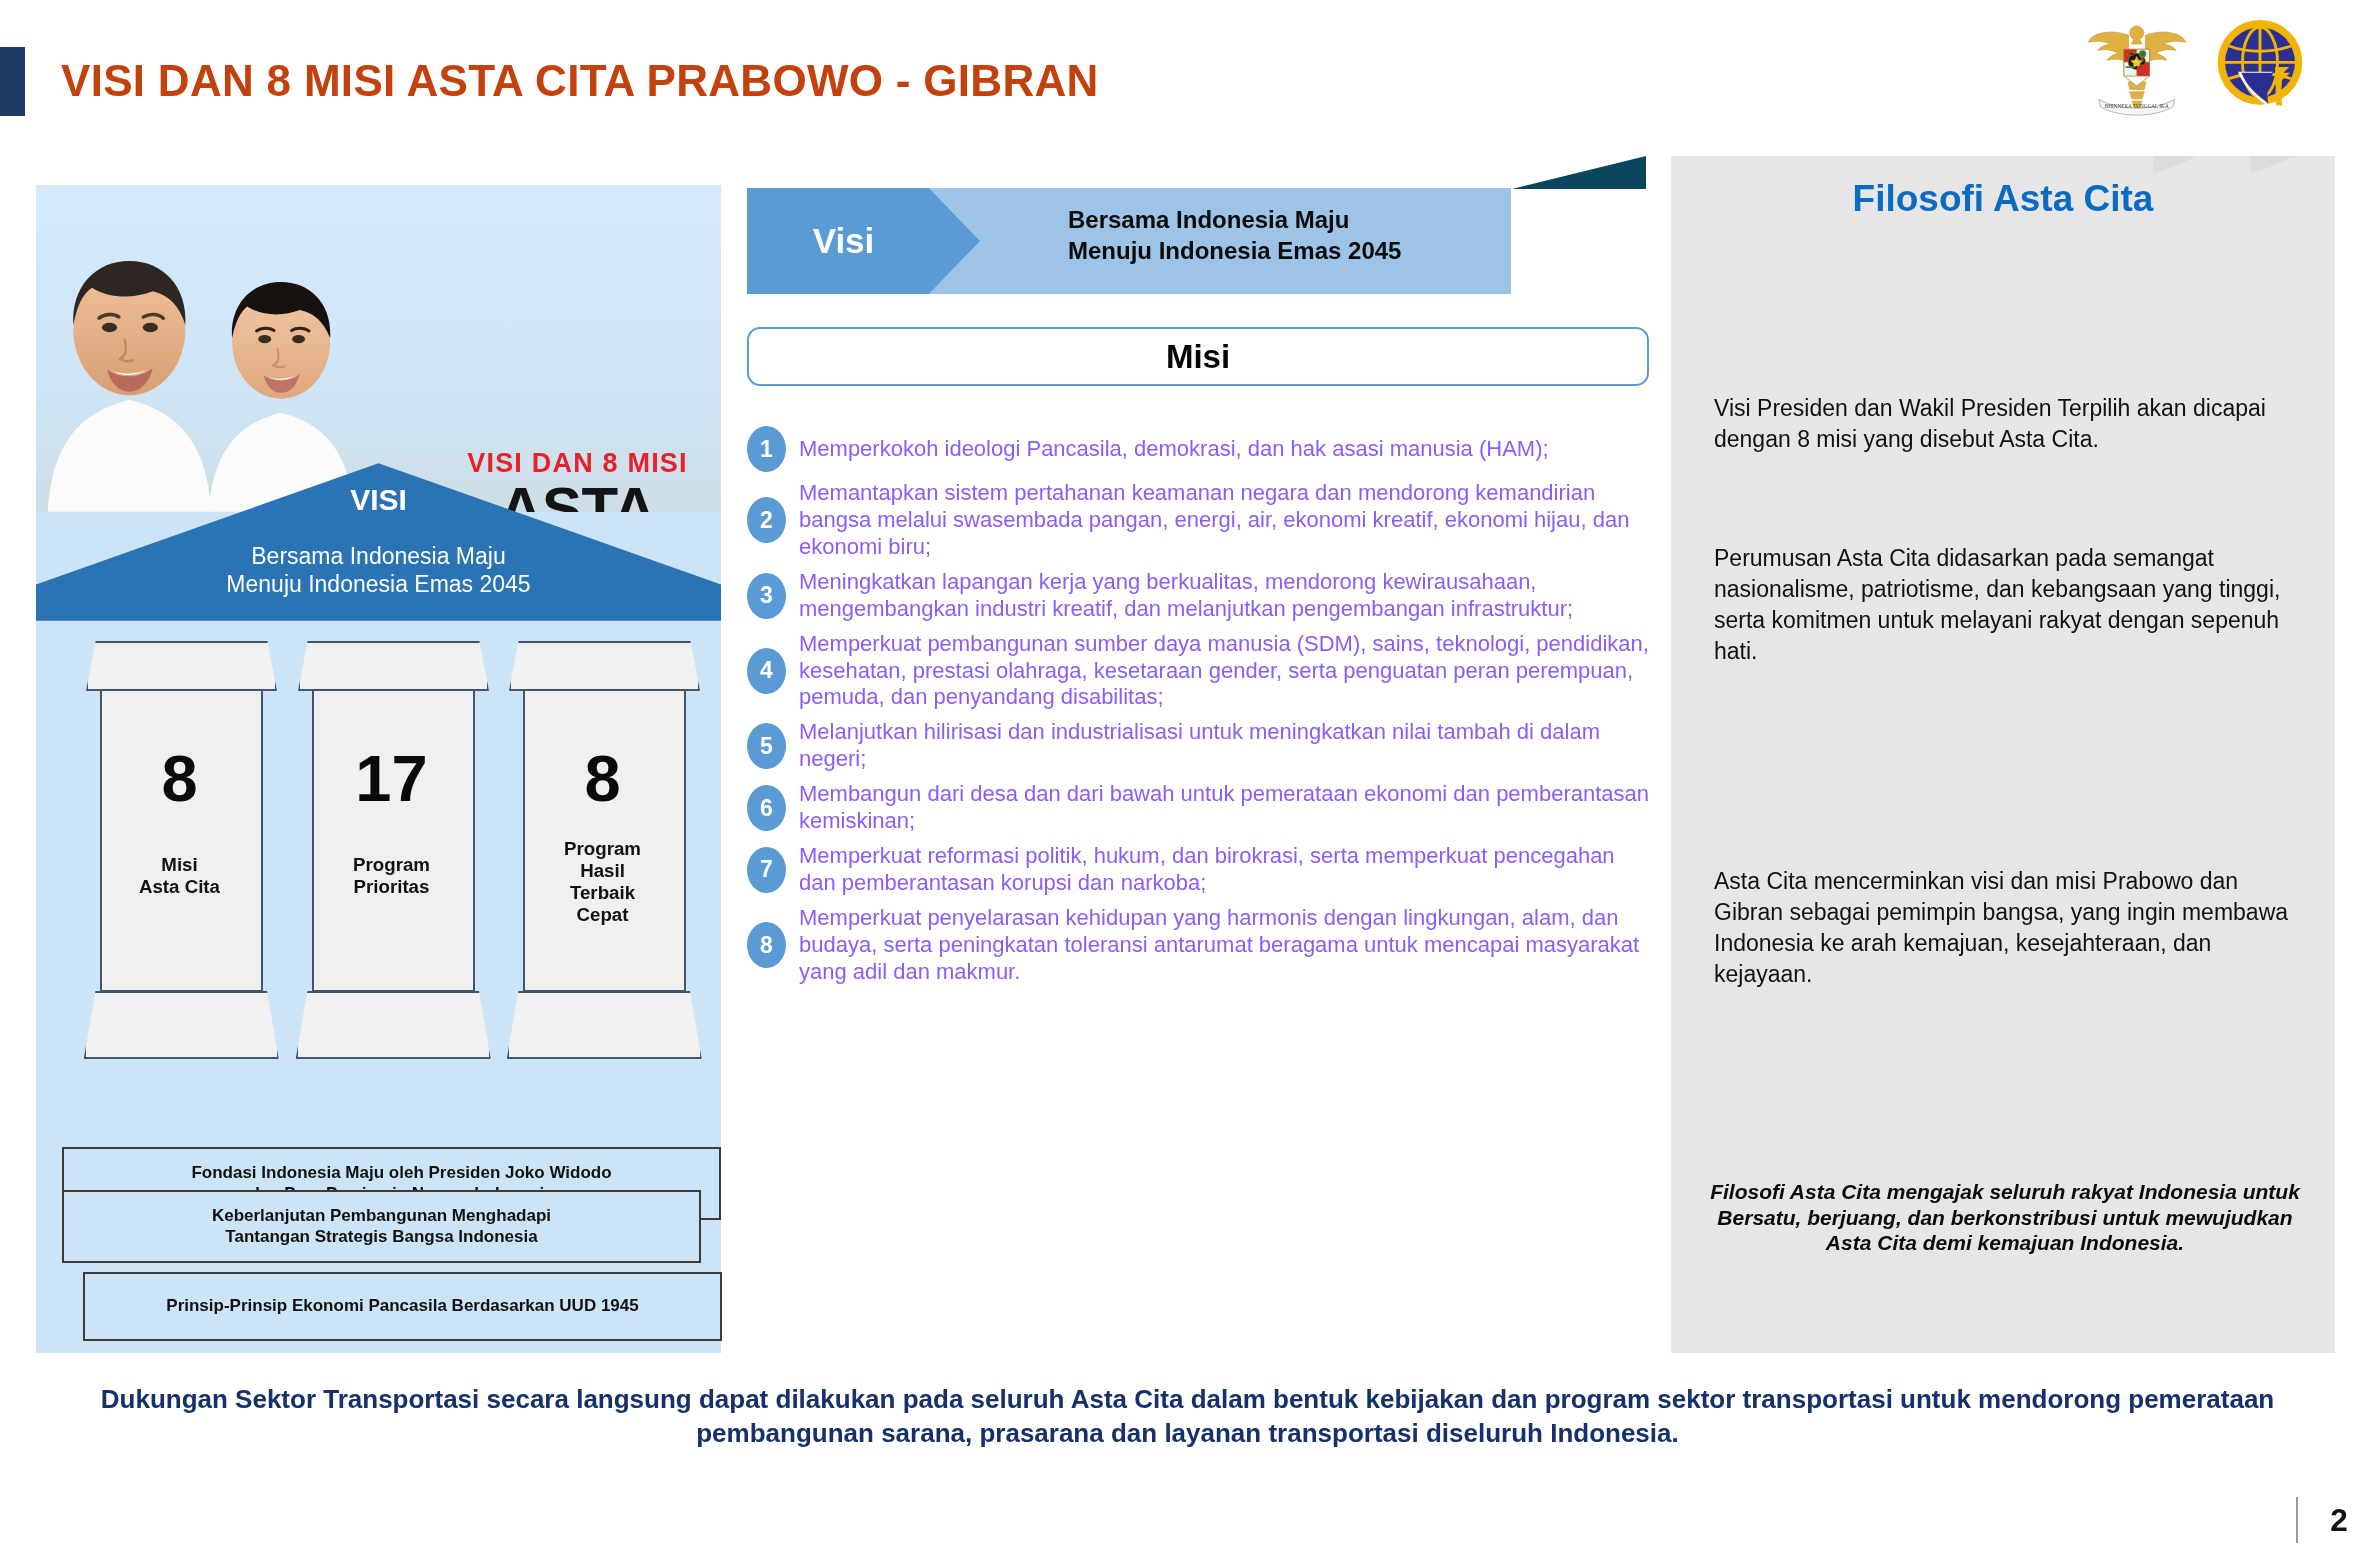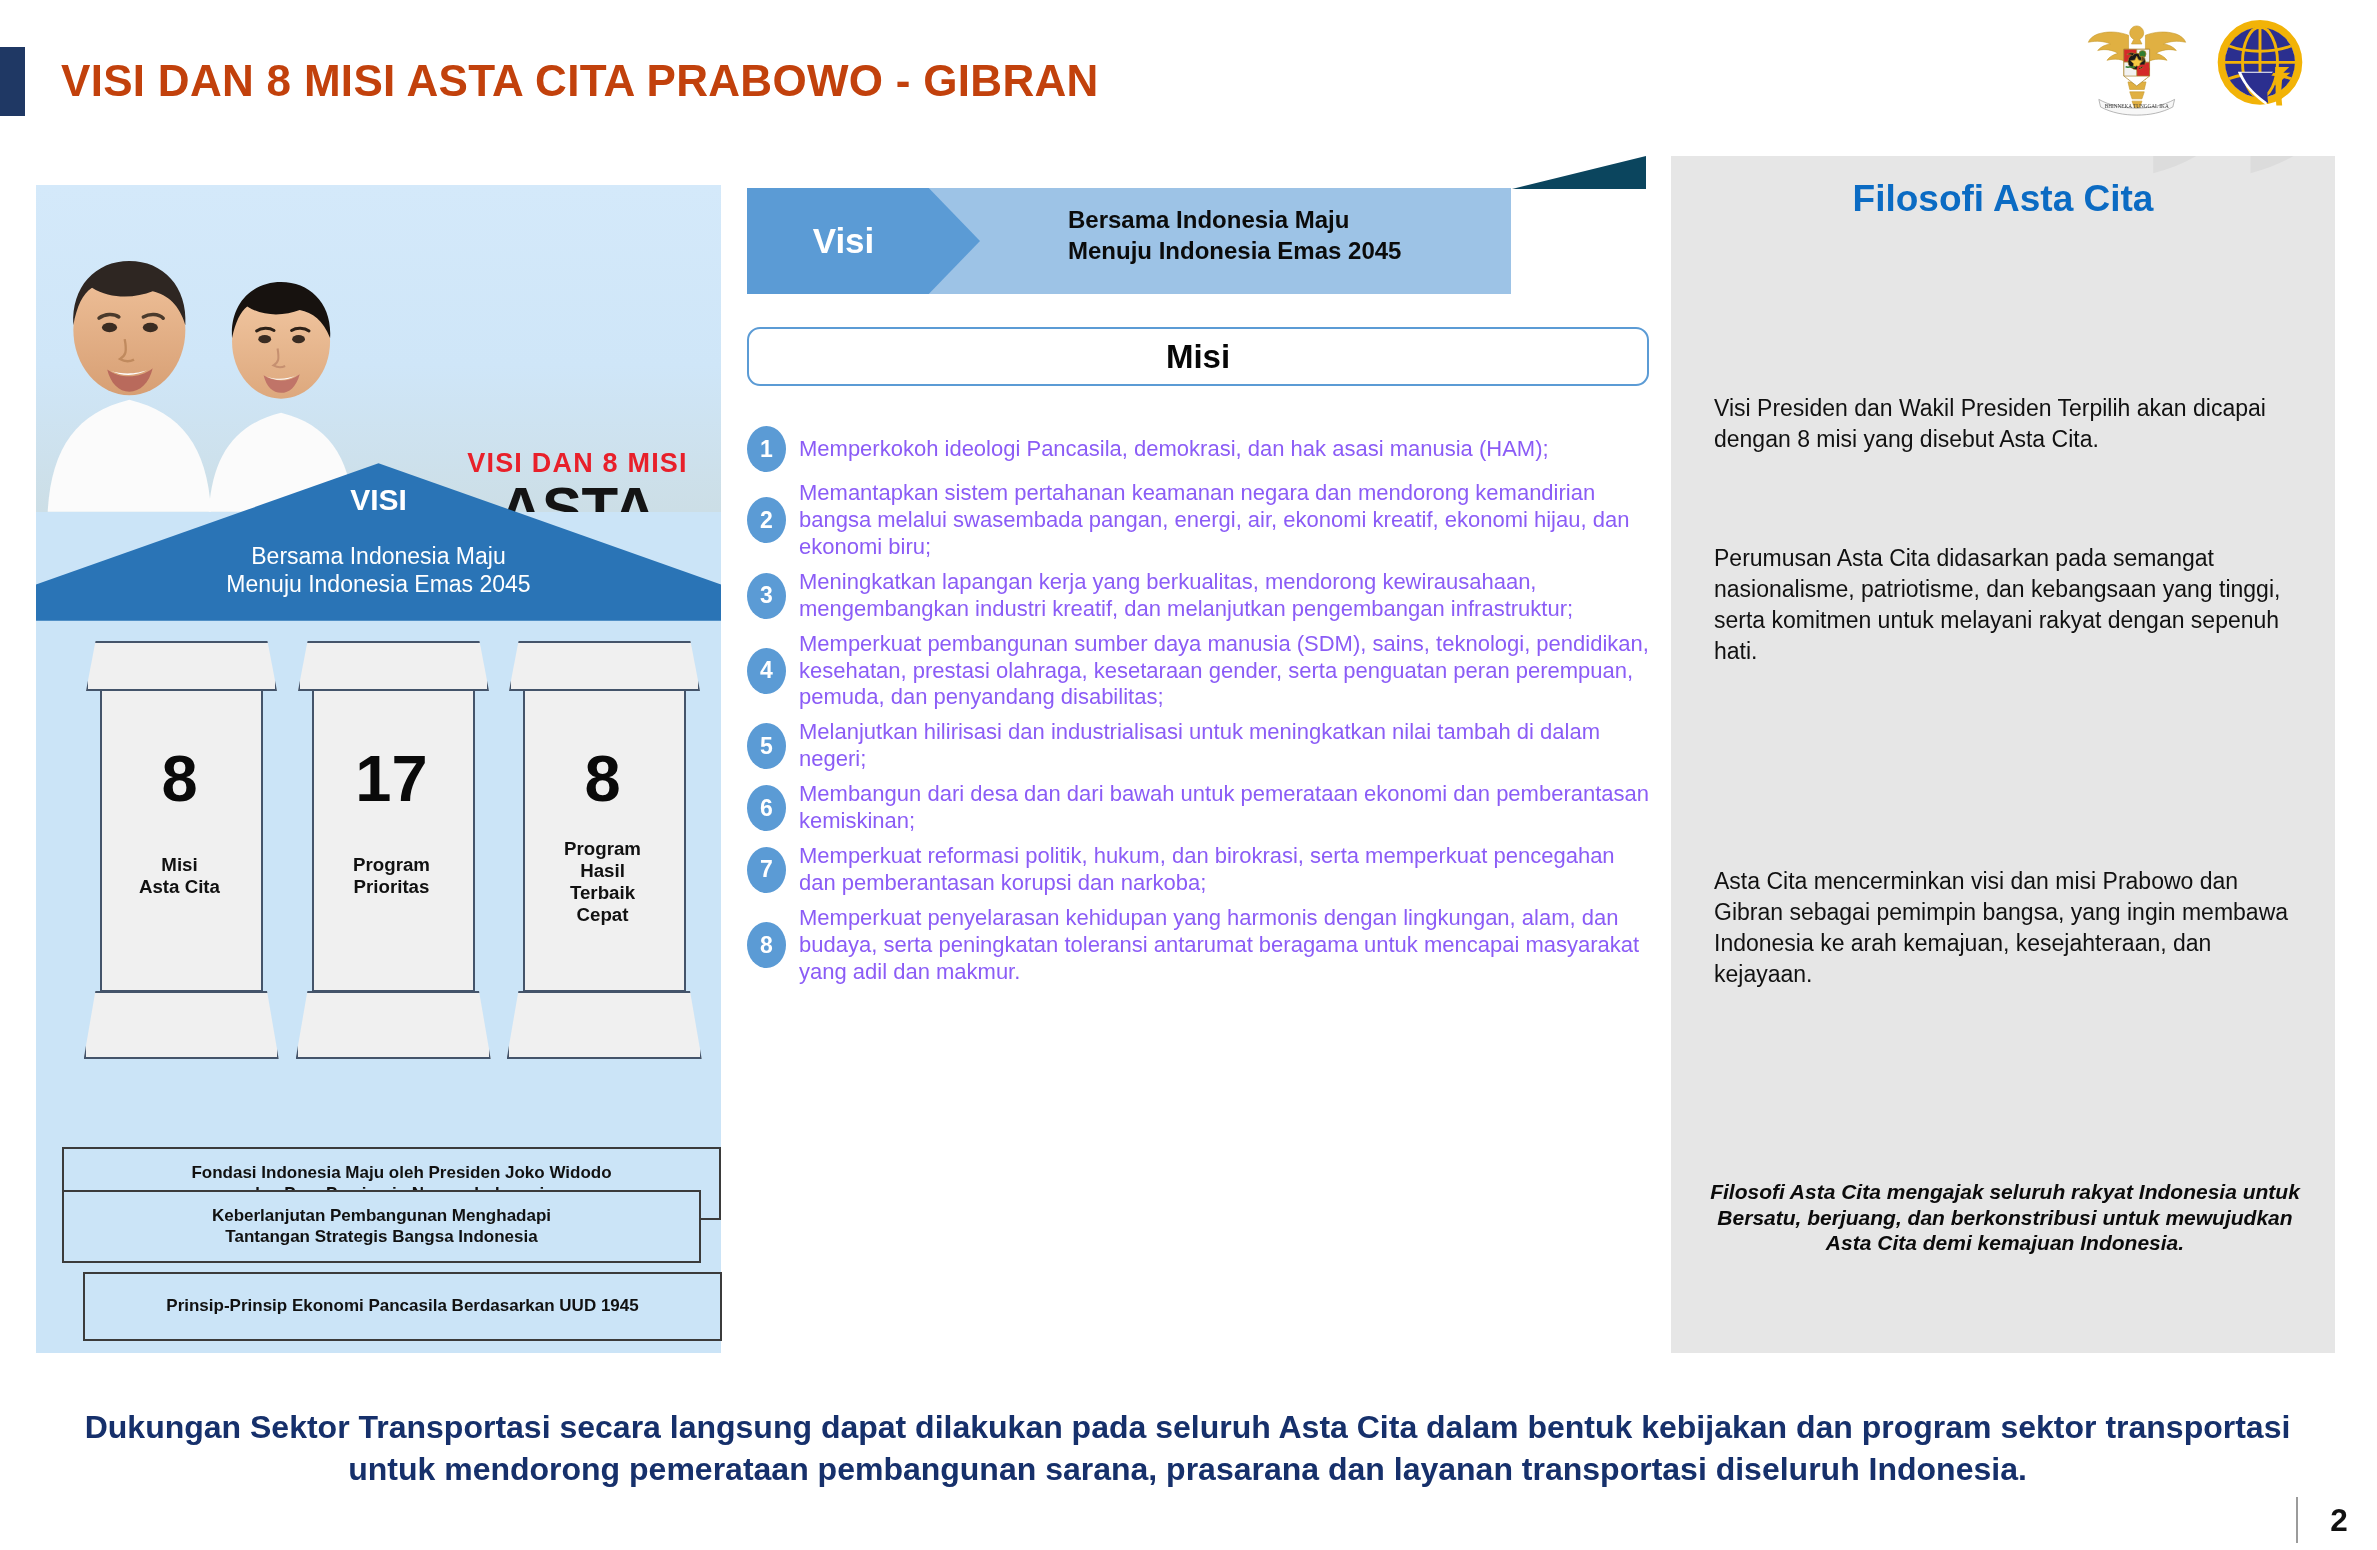--- a/index.html
+++ b/index.html
@@ -89,21 +89,21 @@
   .filosofi-p{position:absolute;left:1714px;width:578px;
     font-size:23px;color:#111111;line-height:1.35;}
   #filosofi-p1{top:393px;}
   #filosofi-p2{top:543px;}
   #filosofi-p3{top:866px;}
   #filosofi-closing{position:absolute;left:1697px;top:1179px;width:616px;text-align:center;
     font-size:21px;font-weight:bold;font-style:italic;color:#0b0b0b;line-height:1.22;}
 
   
   #footer-note{position:absolute;left:41px;top:1383px;width:2293px;text-align:center;
-    font-size:32px;font-weight:bold;color:#16306b;line-height:1.30;margin-top:24px;}
+    font-size:26px;font-weight:bold;color:#16306b;line-height:1.30;}
   #footer-divider{position:absolute;left:2296px;top:1497px;width:2.3px;height:46px;background:#9b9b9b;}
   #page-number{position:absolute;left:2310px;top:1497px;width:58px;height:46px;
     display:flex;align-items:center;justify-content:center;
     font-size:31.5px;font-weight:bold;color:#111;}
 </style>
 </head>
 <body>
 
 <div id="header-accent-bar"></div>
 <div id="page-title">VISI DAN 8 MISI ASTA CITA PRABOWO - GIBRAN</div>

